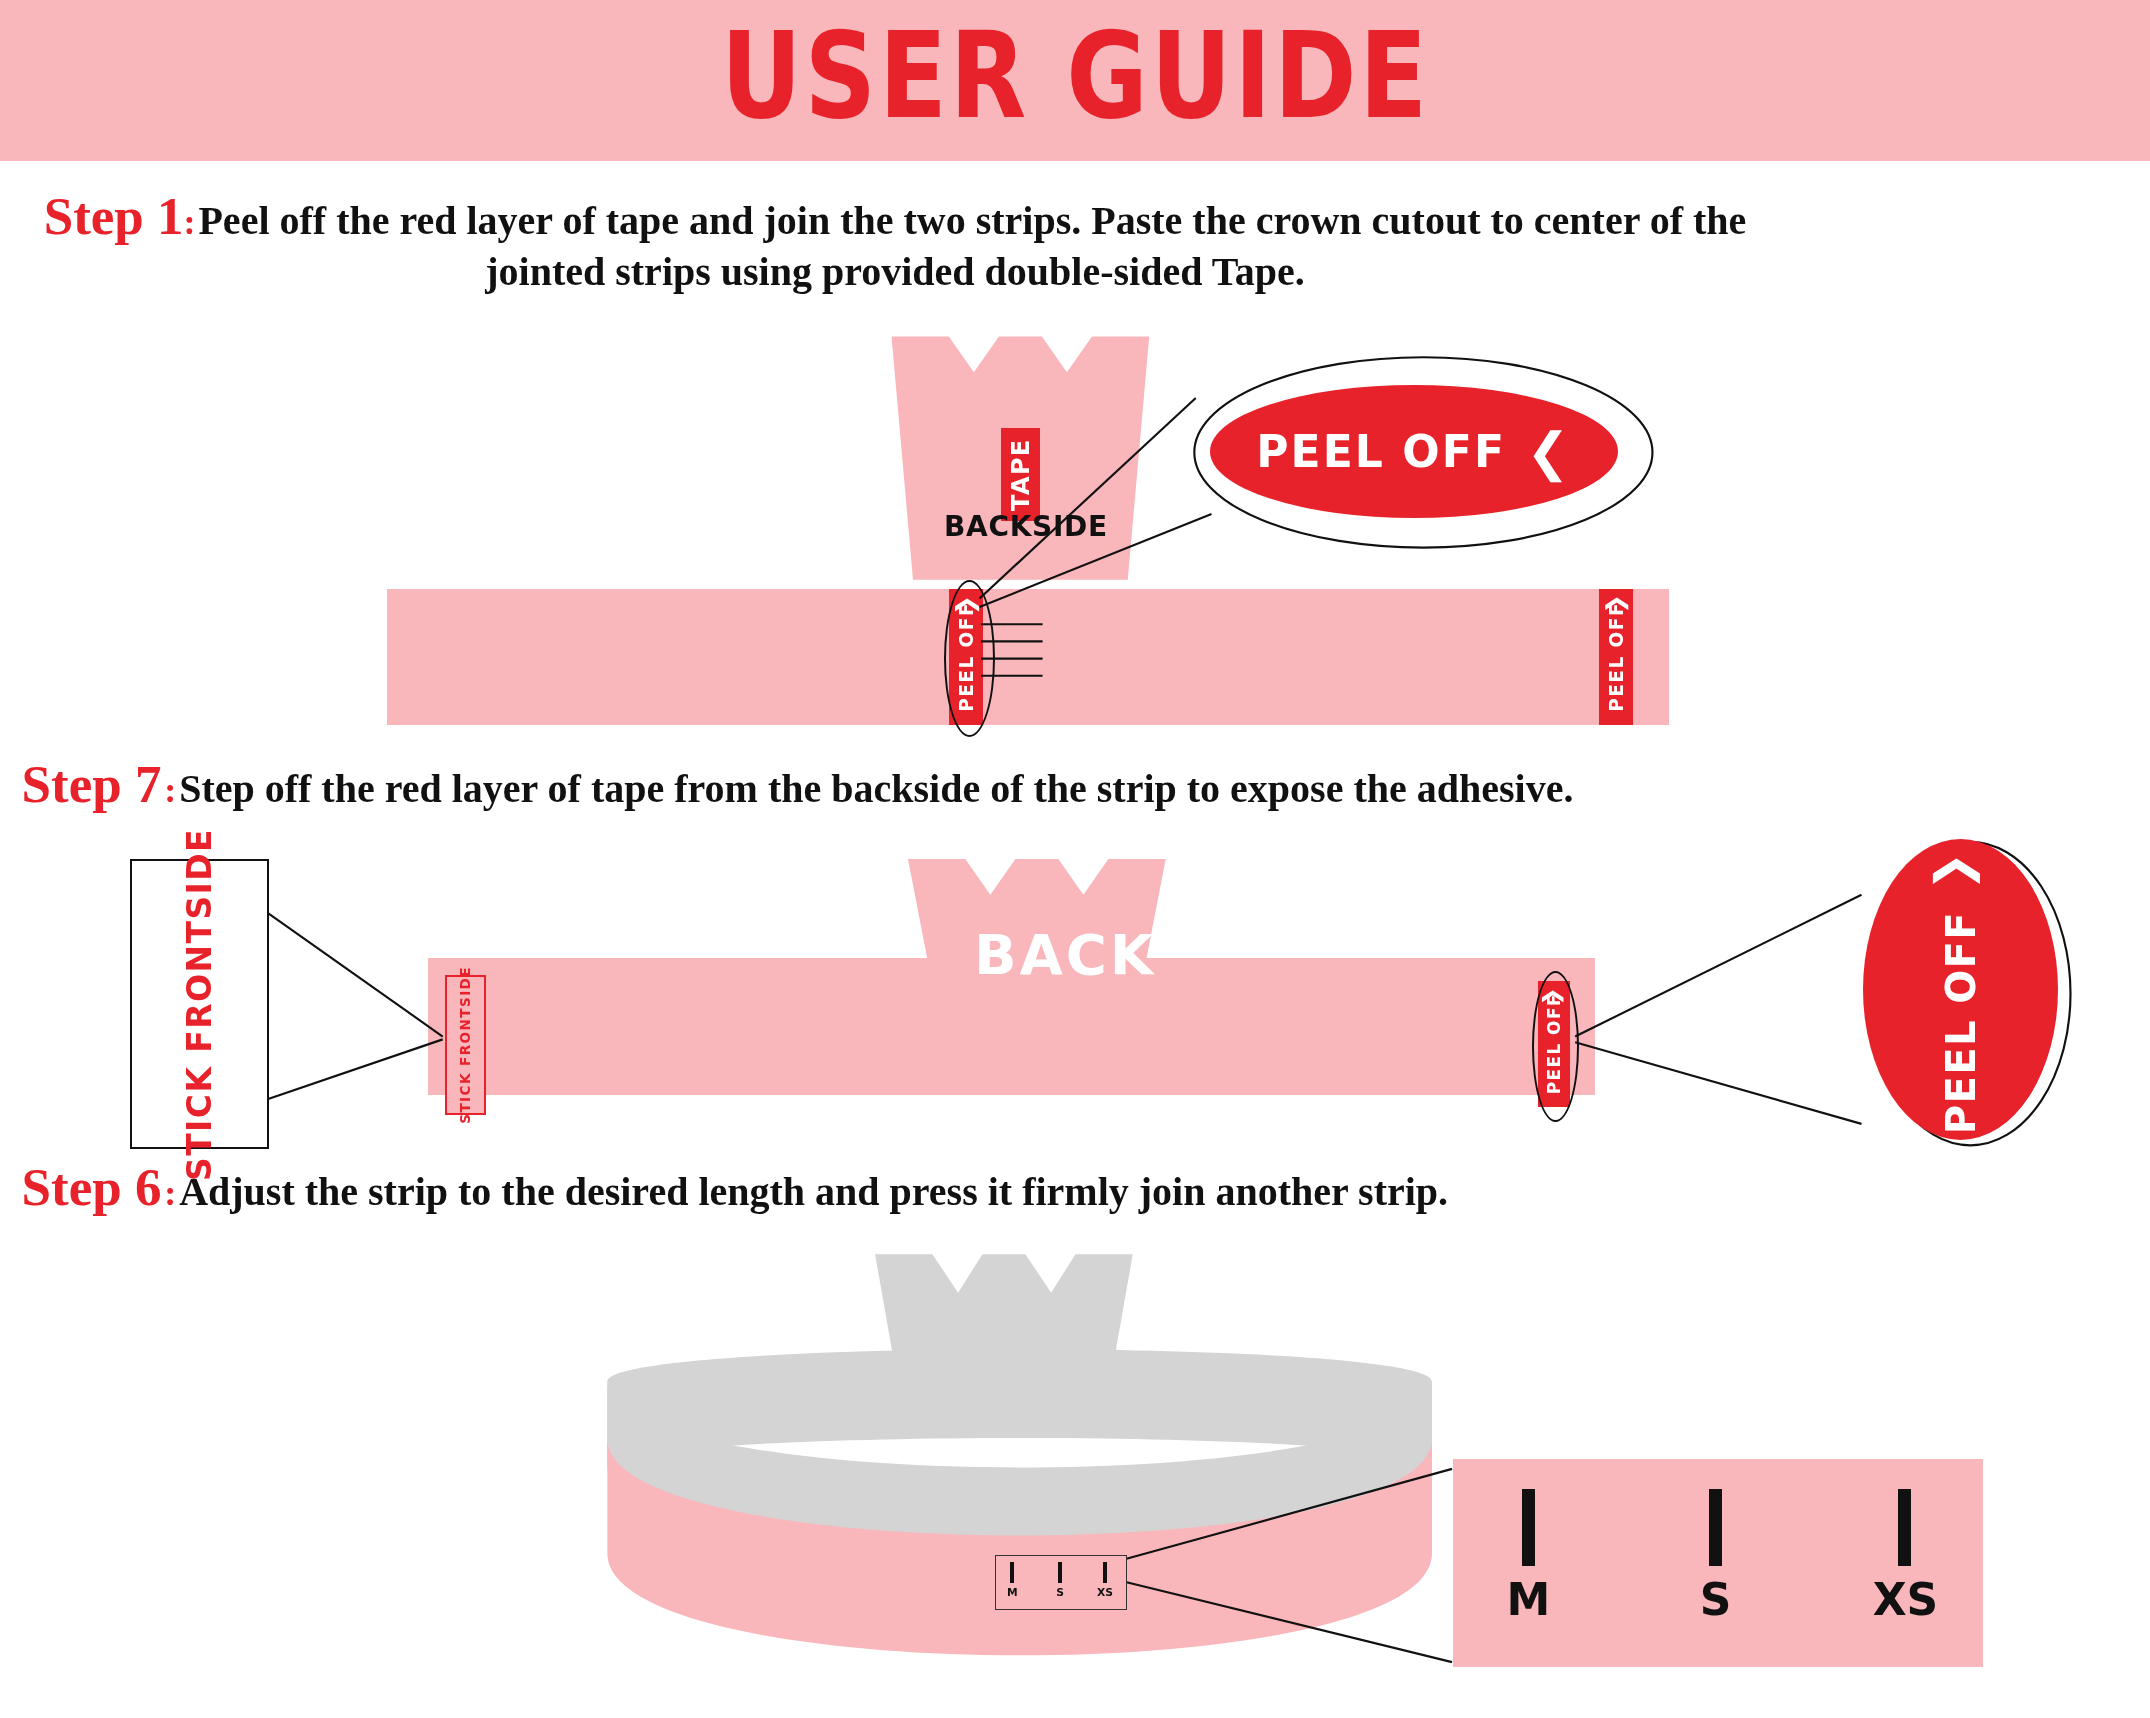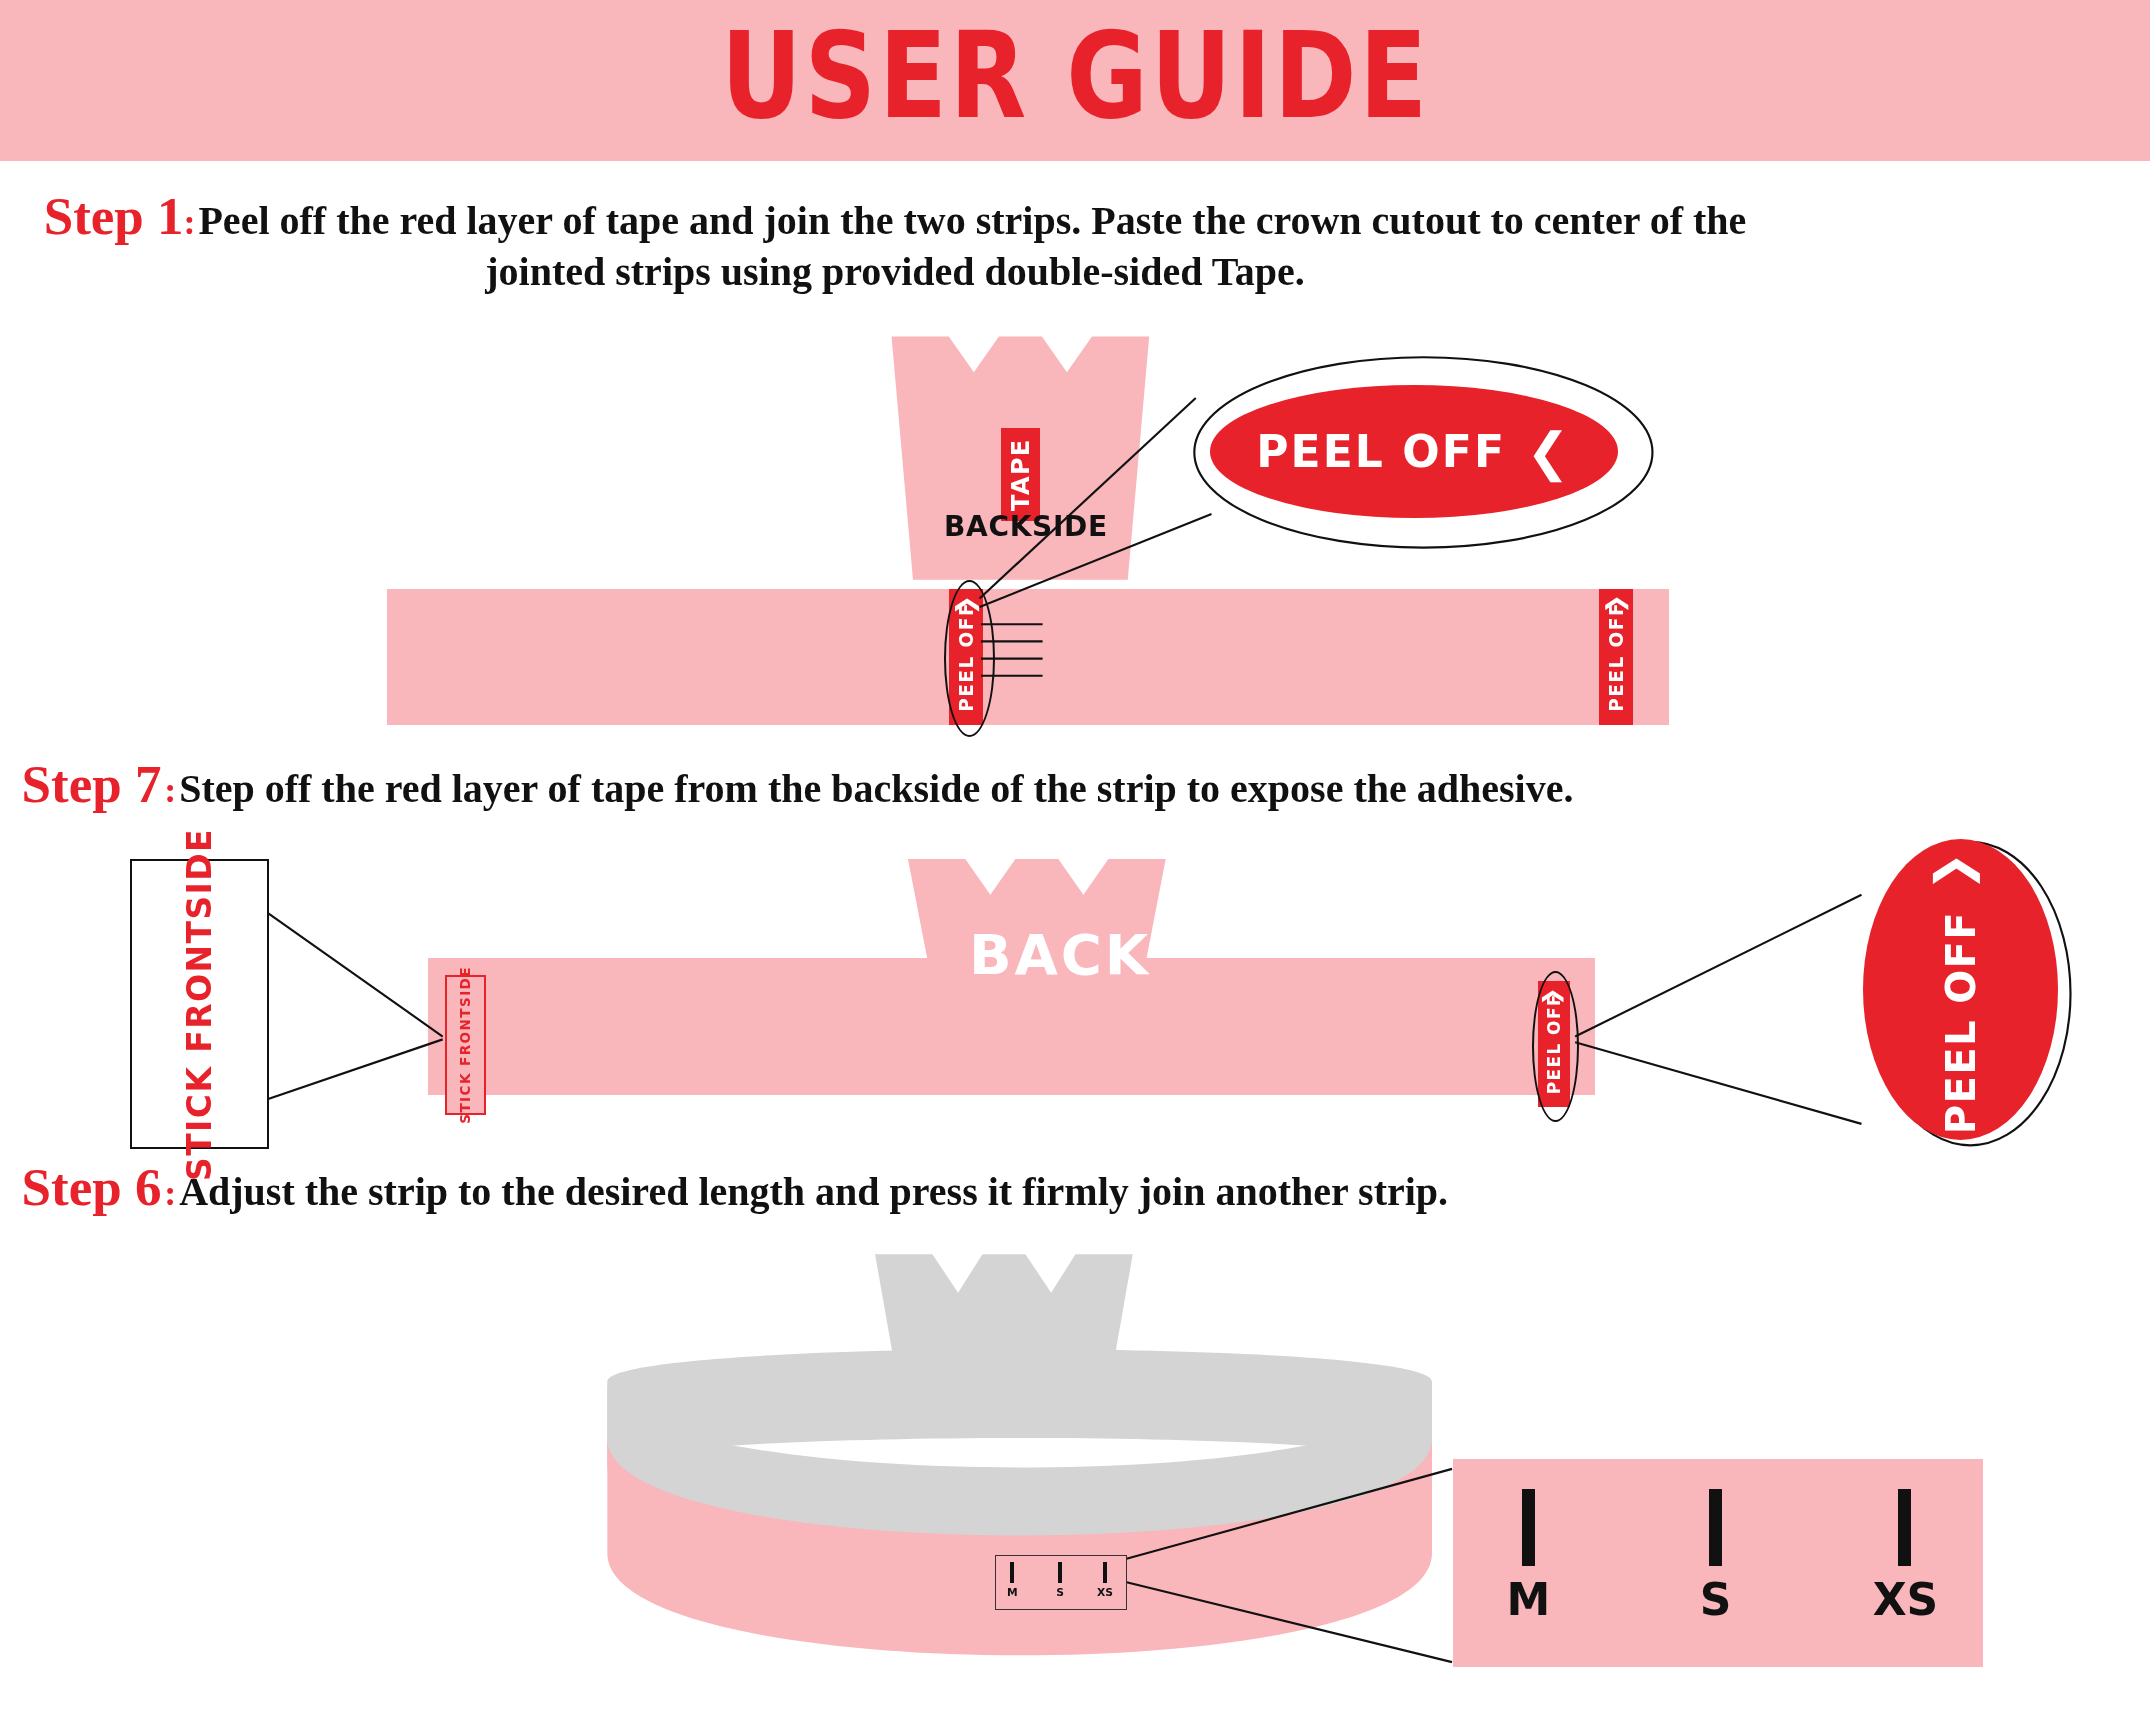--- a/index.html
+++ b/index.html
@@ -280,21 +280,21 @@
   <span class="step-colon">:</span>
   <span class="step-text">Step off the red layer of tape from the backside of the strip to expose the adhesive.</span>
 </div>
 
 <svg class="svg-layer" viewBox="0 0 3004 2400" width="2151" height="1718">
   <polygon points="1268,1200 1348,1200 1383,1250 1418,1200 1478,1200 1513,1250 1548,1200 1628,1200 1600,1345 1296,1345" fill="#f9b6bb"></polygon>
 </svg>
 
 <div class="strip2 pink"></div>
 
-<div class="back-word" style="left:922px; top:922px; width:229px; text-align:right;">BACK</div>
+<div class="back-word" style="left:974px; top:922px; width:229px; text-align:left;">BACK</div>
 
 <div style="position:absolute; left:445px; top:975px; width:37px; height:136px; background:#f9b6bb; border:2.1px solid #e8222a; display:flex; align-items:center; justify-content:center;">
   <span class="vtext" style="font-size:13.6px; line-height:1.05; color:#e8222a; font-family:'DejaVu Sans',sans-serif; font-weight:bold; text-align:center;">STICK FRONTSIDE</span>
 </div>
 
 <div class="tape-label-red" style="left:1538px; top:981px; width:31.5px; height:126px;">
   <span class="vtext" style="font-size:17px;">PEEL OFF</span>
 </div>
 <div class="bubble-outline" style="left:1532px; top:971px; width:43px; height:147px;"></div>
 <div style="position:absolute; left:1541px; top:984px; width:26px; text-align:center; color:#ffffff; font-family:'DejaVu Sans',sans-serif; font-weight:bold; font-size:21.5px; transform:rotate(90deg);">❮</div>

